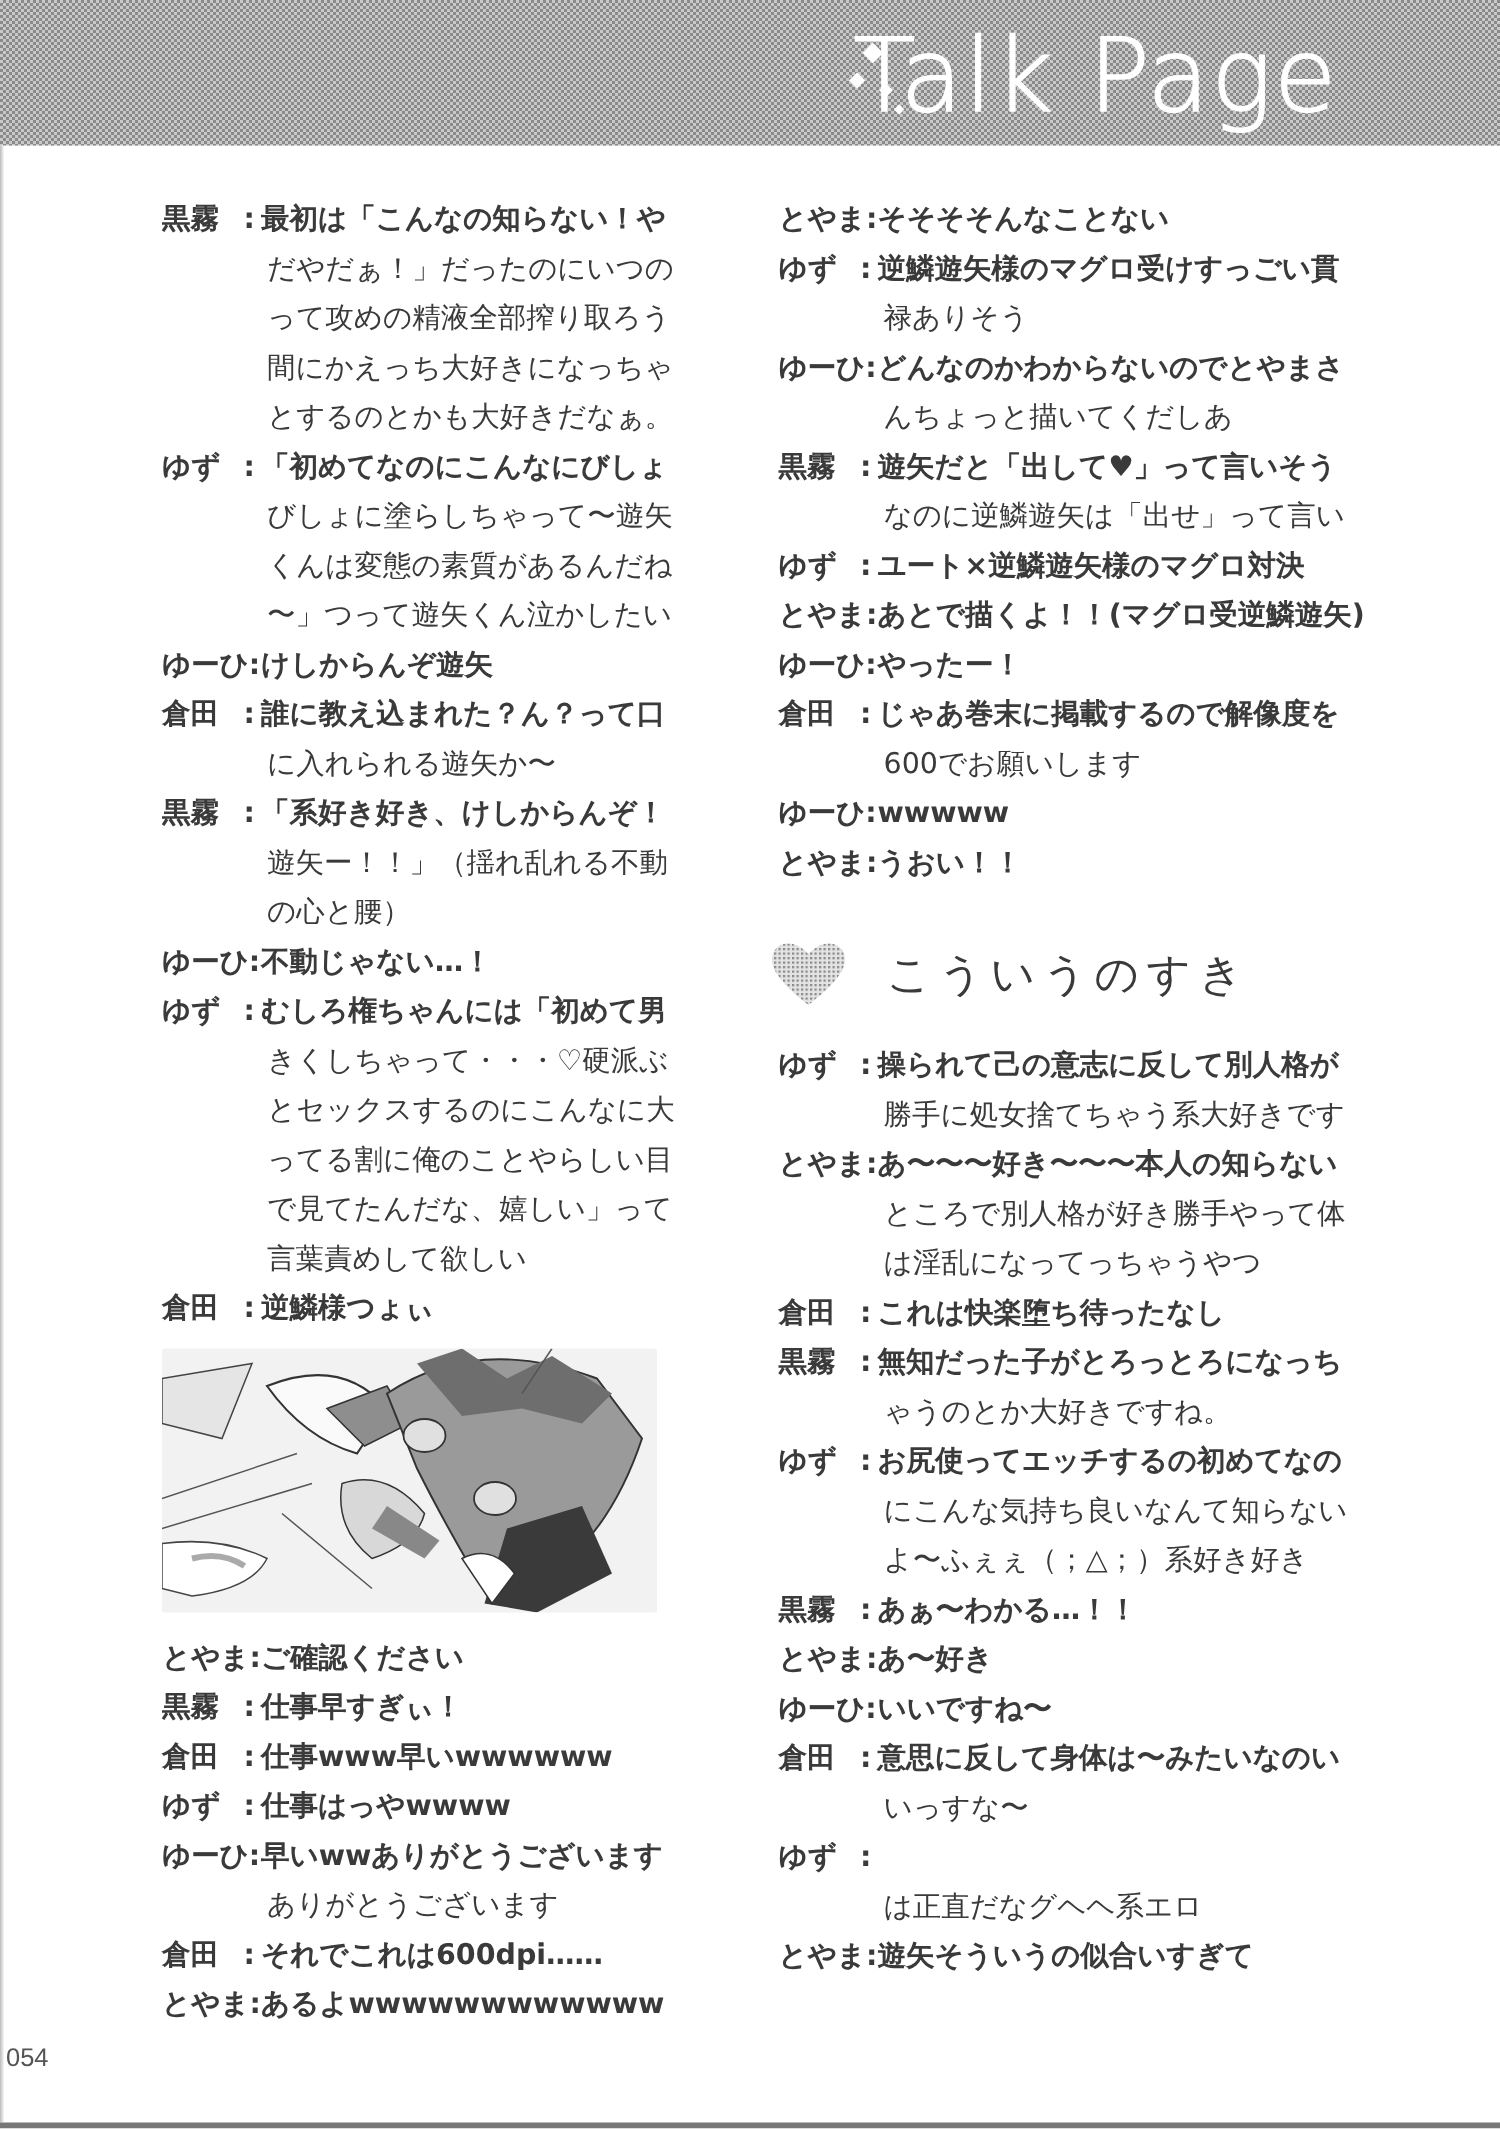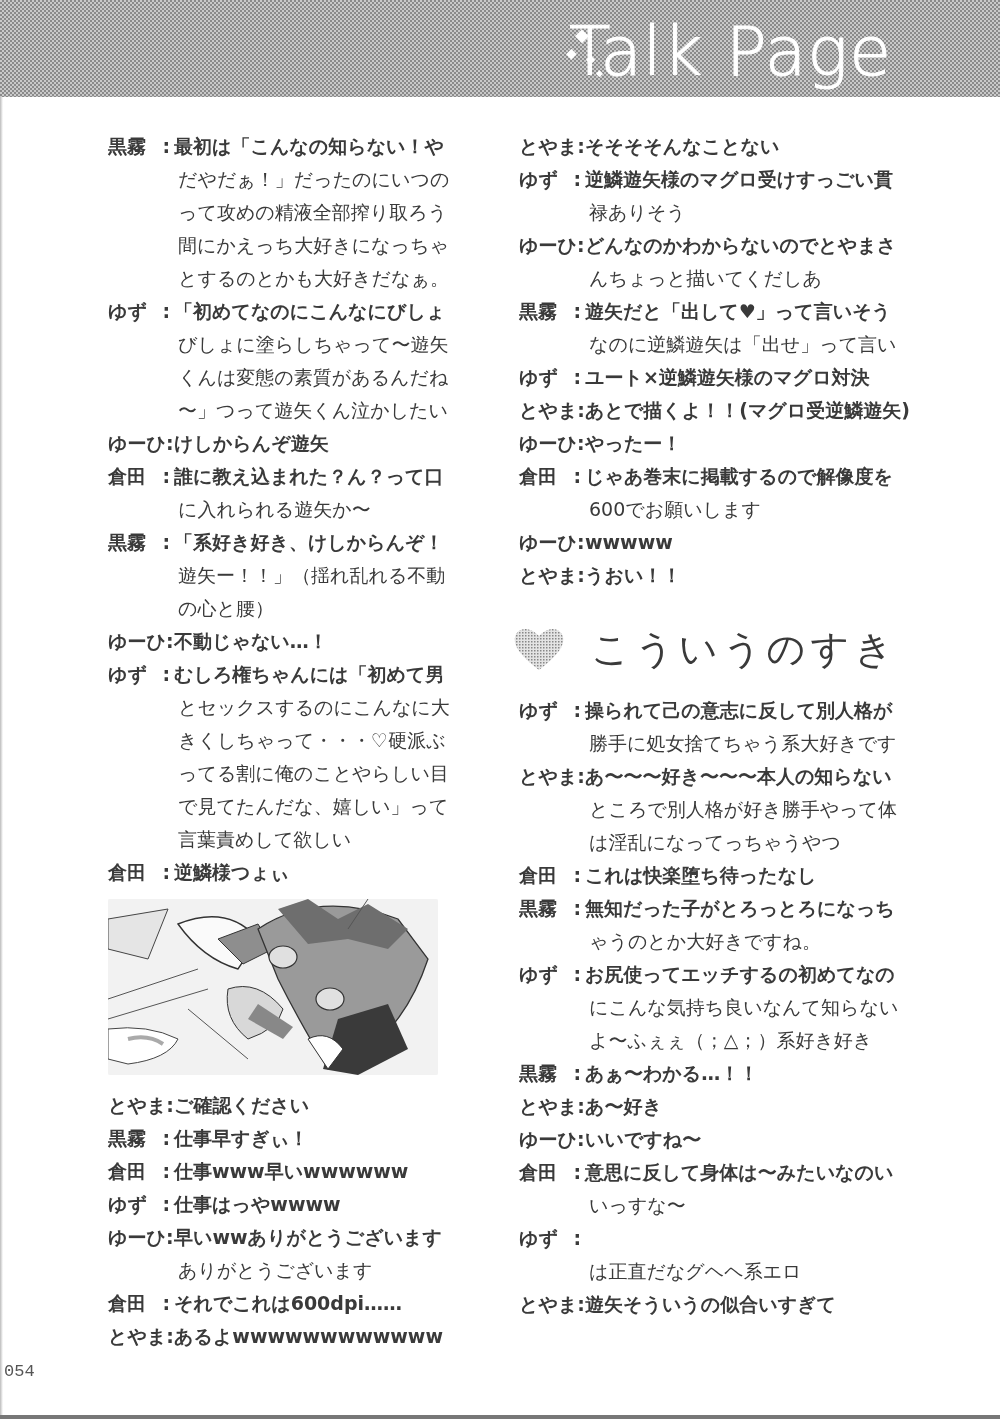--- a/index.html
+++ b/index.html
@@ -30,24 +30,24 @@
   .text { flex: 1; }
   .cont { padding-left: 70px; white-space: nowrap; }
   .illustration {
     width: 330px; height: 176px; margin: 10px 0 14px 0; position: relative; overflow: hidden;
     background: #f3f3f3; border-radius: 2px;
   }
   .section-heading { display: flex; align-items: center; height: 70px; margin: 22px 0 10px -6px; }
   .heart {
     width: 52px; height: 46px; margin-right: 26px;
   }
-  .section-title { font-size: 38px; letter-spacing: 5px; color: #3a3a3a; }
+  .section-title { font-size: 29px; letter-spacing: 5px; color: #3a3a3a; }
   .page-number {
     position: absolute; left: 4px; top: 1362px; font-size: 17px; color: #555;
-    font-family: Liberation Mono, monospace;
+    font-family: Liberation Sans, sans-serif;
   }
   .bottom-edge { position: absolute; left: 0; bottom: 0; width: 1000px; height: 4px; background: #777; }
   .left-edge { position: absolute; left: 0; top: 97px; width: 3px; height: 1318px; background: linear-gradient(to right,#bbb,#fff); }
 </style>
 </head>
 <body>
 
 <div class="header-band">
   <span class="sparkle" style="left:575px;top:26px;">◆</span>
   <span class="sparkle" style="left:566px;top:44px;font-size:14px;">◆</span>
@@ -111,22 +111,22 @@
         </span>
         <span class="text">不動じゃない…！</span>
       </div>
       <div class="line">
         <span class="speaker">
           <span>ゆず</span>
           <span class="colon">:</span>
         </span>
         <span class="text">むしろ権ちゃんには「初めて男</span>
       </div>
+      <div class="cont">きくしちゃって・・・♡硬派ぶ</div>
       <div class="cont">とセックスするのにこんなに大</div>
-      <div class="cont">きくしちゃって・・・♡硬派ぶ</div>
       <div class="cont">ってる割に俺のことやらしい目</div>
       <div class="cont">で見てたんだな、嬉しい」って</div>
       <div class="cont">言葉責めして欲しい</div>
       <div class="line">
         <span class="speaker">
           <span>倉田</span>
           <span class="colon">:</span>
         </span>
         <span class="text">逆鱗様つょぃ</span>
       </div>

